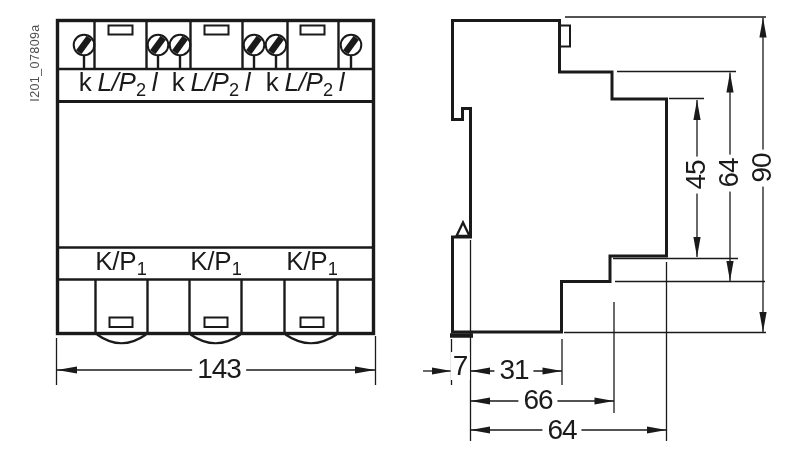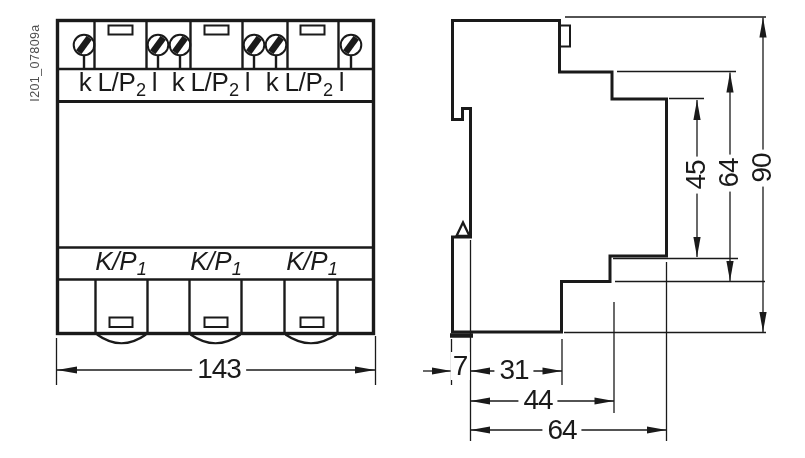--- a/index.html
+++ b/index.html
@@ -7,23 +7,23 @@
     position:relative;width:805px;height:458px;background:#ffffff;overflow:hidden;
     font-family:"Liberation Sans",sans-serif;color:#1a1a1a;
   }
   #linework{position:absolute;left:0;top:0;}
   .lbl{position:absolute;transform:translate(-50%,-50%);white-space:nowrap;line-height:1;}
   .artifact{
     font-size:12.5px;color:#4f4f4f;letter-spacing:.4px;
     transform:translate(-50%,-50%) rotate(-90deg);
   }
   .term{font-size:26px;letter-spacing:-.3px;}
-  .term .g{margin-left:6px;}
+  .term .g{margin-left:6px;font-style:italic;}
   .term sub,.prim sub{font-size:.7em;vertical-align:-0.25em;margin-left:.5px;}
-  .prim{font-size:26px;letter-spacing:-.3px;font-style:italic;}
+  .prim{font-size:26px;letter-spacing:-.3px;}
   .dim{font-size:28px;letter-spacing:-1px;background:#ffffff;padding:0 5px;}
   .dim.rot{transform:translate(-50%,-50%) rotate(-90deg);padding:0 4px;}
 </style>
 </head>
 <body>
 
 <div id="canvas">
 
   <svg id="linework" width="805" height="458" viewBox="0 0 805 458" fill="none" stroke="#1a1a1a">
 
@@ -195,19 +195,19 @@
   <div class="lbl prim" style="left:216px;top:263px">
     <span>K/P</span><sub>1</sub>
   </div>
   <div class="lbl prim" style="left:312px;top:263px">
     <span>K/P</span><sub>1</sub>
   </div>
 
   <div class="lbl dim" style="left:219px;top:369px">143</div>
   <div class="lbl dim" style="left:460px;top:366px;padding:0 2px">7</div>
   <div class="lbl dim" style="left:514px;top:370px">31</div>
-  <div class="lbl dim" style="left:538px;top:400px">44</div>
+  <div class="lbl dim" style="left:538px;top:400px">66</div>
   <div class="lbl dim" style="left:562px;top:430px">64</div>
   <div class="lbl dim rot" style="left:696px;top:175px">45</div>
   <div class="lbl dim rot" style="left:729px;top:173px">64</div>
   <div class="lbl dim rot" style="left:762px;top:168px">90</div>
 
 </div>
 
 </body></html>

